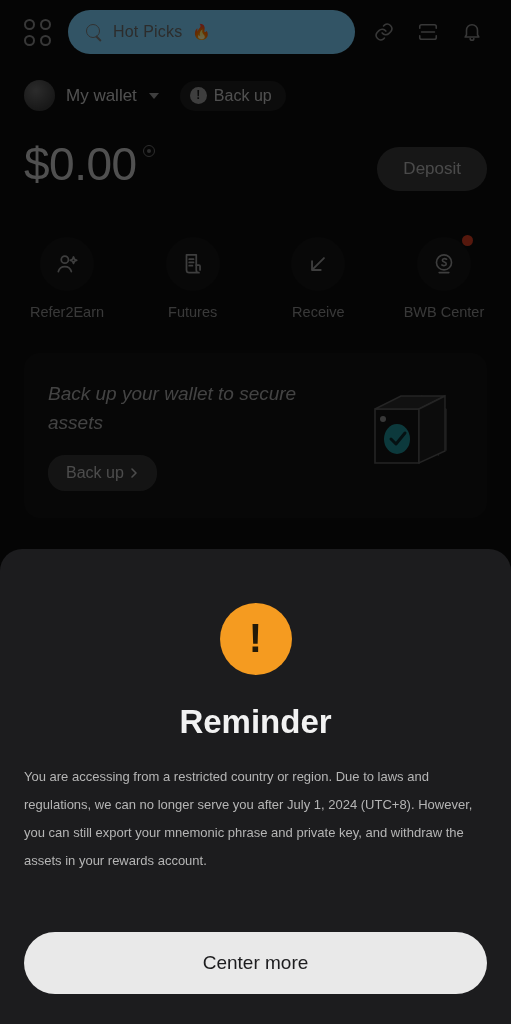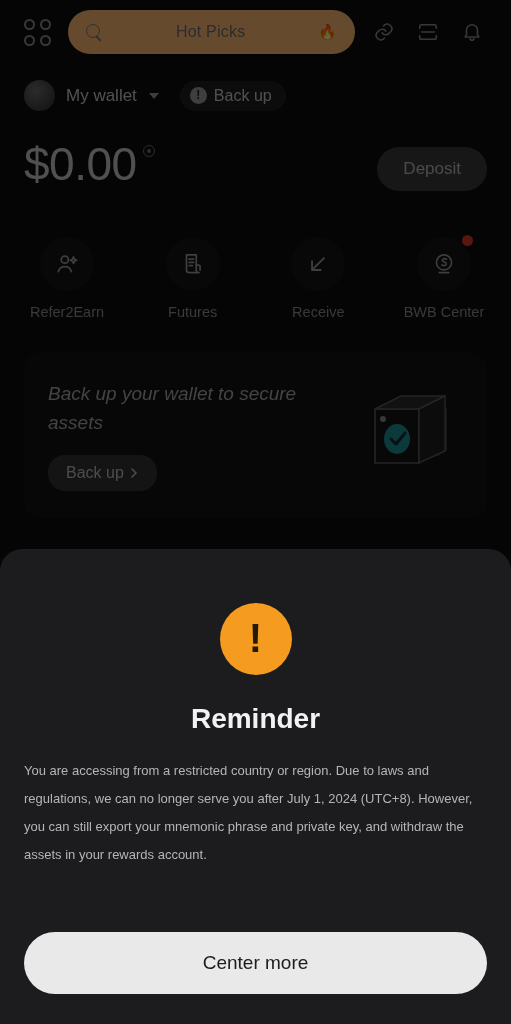--- a/index.html
+++ b/index.html
@@ -32,24 +32,23 @@
     position:absolute; width:11px; height:11px;
     border:2px solid #8b8b8b; border-radius:50%;
   }
   .grid-icon i:nth-child(1){ left:0; top:2px; }
   .grid-icon i:nth-child(2){ left:16px; top:2px; }
   .grid-icon i:nth-child(3){ left:0; top:18px; }
   .grid-icon i:nth-child(4){ left:16px; top:18px; }
 
   .searchbar {
     flex:1 1 auto; height:44px;
-    background:#fdba74; border-radius:22px;
-    display:flex; align-items:center; gap:4px;
+    background:#7dd3fc; border-radius:22px;
+    display:flex; align-items:center; gap:10px;
     padding:0 18px;
-    justify-content:space-between;
   }
   .search-ico { width:17px; height:17px; position:relative; flex:0 0 auto;}
   .search-ico::before{
     content:""; position:absolute; left:0; top:0;
     width:12px; height:12px; border:1.8px solid #7a7a7a; border-radius:50%;
   }
   .search-ico::after{
     content:""; position:absolute; left:10px; top:11px;
     width:7px; height:1.8px; background:#7a7a7a;
     transform:rotate(45deg); transform-origin:left center;
@@ -165,21 +164,21 @@
     width:72px;height:72px;border-radius:50%;
     background:#f59b20;
     margin-top:54px;
     display:flex;align-items:center;justify-content:center;
   }
   .warn-circle .bang {
     color:#231a08; font-size:40px; font-weight:bold; line-height:1;
     margin-top:-3px;
   }
   .sheet-title {
-    color:#f2f2f2; font-size:28px; font-weight:bold;
+    color:#f2f2f2; font-size:33px; font-weight:bold;
     margin-top:28px;
   }
   .sheet-body {
     color:#b5b5b5; font-size:13px; line-height:28px;
     margin-top:22px; width:100%; text-align:left;
   }
   .learn-btn {
     position:absolute; left:24px; right:24px; bottom:30px;
     height:62px; border:none; border-radius:31px;
     background:#e9e9e9; color:#1c1c1e;

